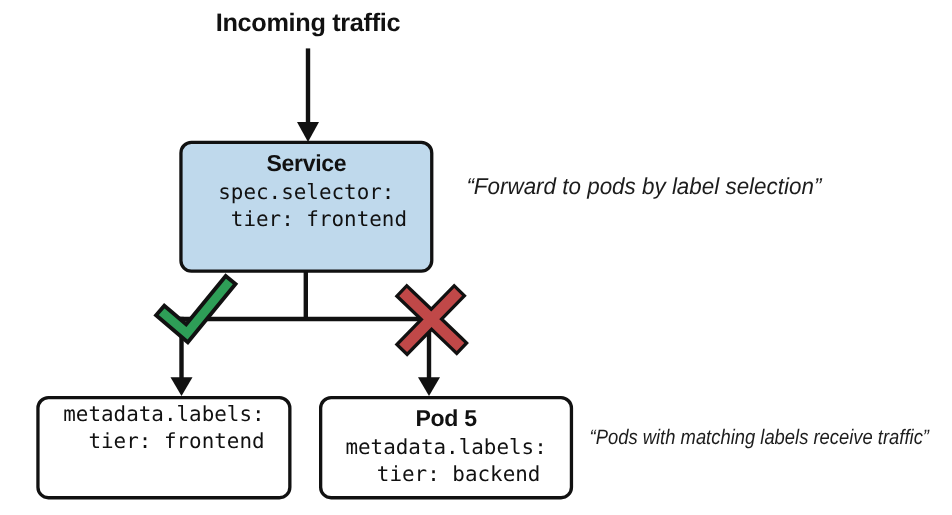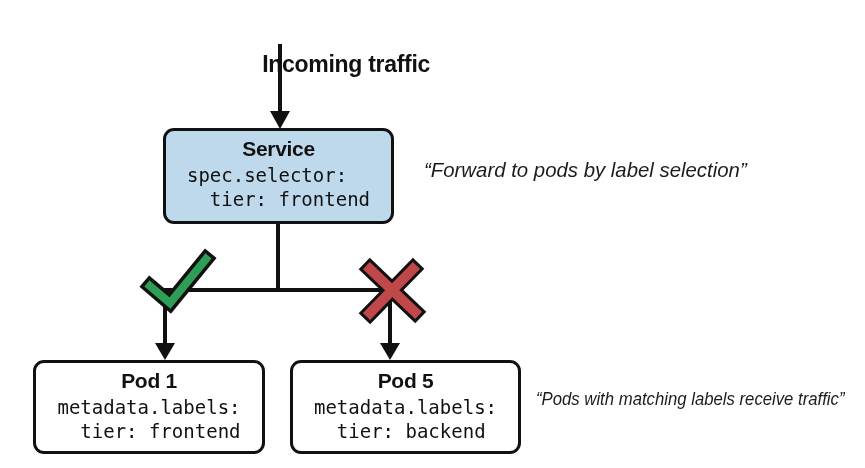--- a/index.html
+++ b/index.html
@@ -32,35 +32,34 @@
   .cross-outline { stroke-width: 16; }
   .cross-fill {
     fill: none;
     stroke: var(--color-cross-red, #c04848);
     stroke-width: 10;
     stroke-linecap: square;
   }
   .diagram-title {
     position: absolute;
     left: 130px; top: 7px; width: 300px;
-    text-align: right;
+    text-align: center;
     font-size: 23px;
     font-weight: bold;
     letter-spacing: -0.3px;
-    margin-top: 44px;
   }
   .node {
     position: absolute;
     box-sizing: border-box;
     border: 3px solid var(--color-box-border, #111111);
     border-radius: 11px;
     text-align: center;
   }
   .node-service {
-    left: 163px; top: 128px; width: 231px; height: 96px;
+    left: 163px; top: 128px; width: 231px; height: 120px;
     background: var(--color-service-fill, #bfd9ec);
   }
   .node-pod1 {
     left: 33px; top: 360px; width: 232px; height: 94px;
     background: var(--color-pod-fill, #ffffff);
   }
   .node-pod2 {
     left: 290px; top: 360px; width: 231px; height: 94px;
     background: var(--color-pod-fill, #ffffff);
   }
@@ -69,21 +68,21 @@
     font-size: 21px;
     margin-top: 6px;
     letter-spacing: -0.3px;
   }
   .code {
     display: inline-block;
     font-family: "DejaVu Sans Mono", "Liberation Mono", monospace;
     font-size: 19px;
     line-height: 24px;
     white-space: pre;
-    text-align: left;
+    text-align: center;
     margin-top: 2px;
   }
   .annotation {
     position: absolute;
     font-style: italic;
     font-weight: 500;
     color: #1c1c1c;
     white-space: nowrap;
   }
   .annotation-service { left: 424px; top: 158px; font-size: 21px; transform: scaleX(0.97); transform-origin: left center; }
@@ -130,21 +129,20 @@
 
   <div class="node node-service">
     <div class="node-heading">Service</div>
     <div class="code">spec.selector:
   tier: frontend</div>
   </div>
 
   <div class="annotation annotation-service">“Forward to pods by label selection”</div>
 
   <div class="node node-pod1">
-    <div class="node-heading">Pod 1</div>
     <div class="code">metadata.labels:
   tier: frontend</div>
   </div>
 
   <div class="node node-pod2">
     <div class="node-heading">Pod 5</div>
     <div class="code">metadata.labels:
   tier: backend</div>
   </div>
 

